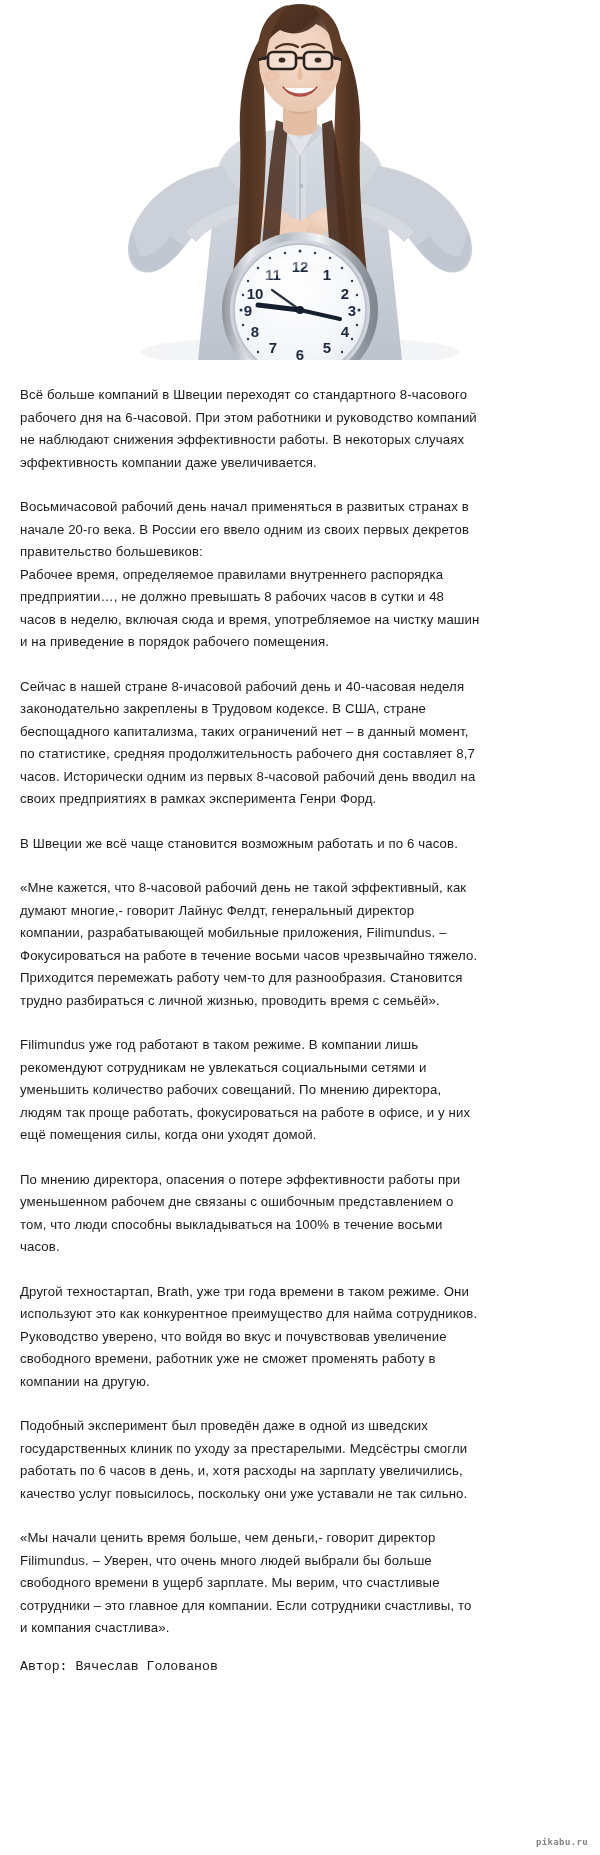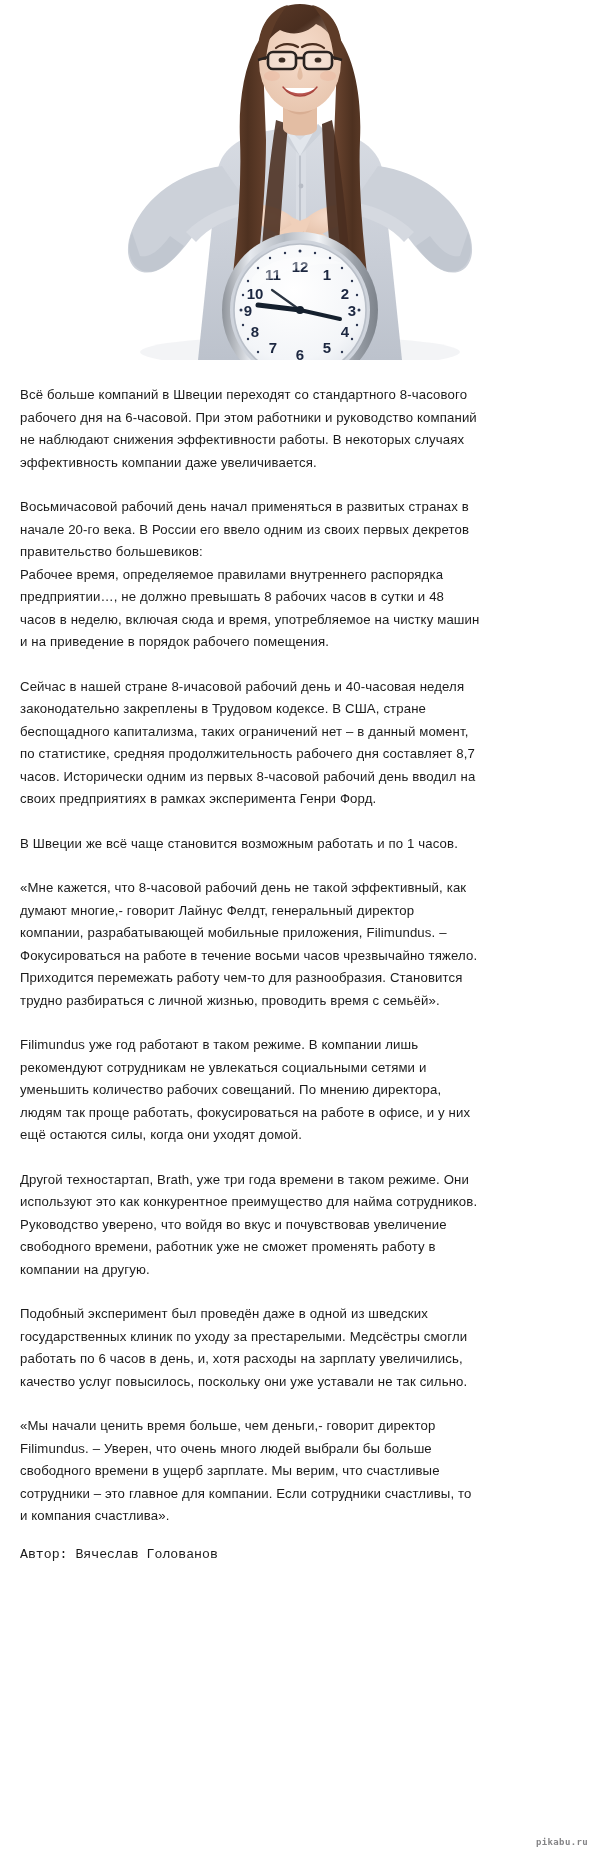--- a/index.html
+++ b/index.html
@@ -287,22 +287,23 @@
       </g>
     </svg>
   </div>
 </div>
 
 <div class="article">
   <p class="para">Всё больше компаний в Швеции переходят со стандартного 8-часового рабочего дня на 6-часовой. При этом работники и руководство компаний не наблюдают снижения эффективности работы. В некоторых случаях эффективность компании даже увеличивается.</p>
   <p class="para">Восьмичасовой рабочий день начал применяться в развитых странах в начале 20-го века. В России его ввело одним из своих первых декретов правительство большевиков:
 Рабочее время, определяемое правилами внутреннего распорядка предприятии…, не должно превышать 8 рабочих часов в сутки и 48 часов в неделю, включая сюда и время, употребляемое на чистку машин и на приведение в порядок рабочего помещения.</p>
   <p class="para">Сейчас в нашей стране 8-ичасовой рабочий день и 40-часовая неделя законодательно закреплены в Трудовом кодексе. В США, стране беспощадного капитализма, таких ограничений нет – в данный момент, по статистике, средняя продолжительность рабочего дня составляет 8,7 часов. Исторически одним из первых 8-часовой рабочий день вводил на своих предприятиях в рамках эксперимента Генри Форд.</p>
-  <p class="para">В Швеции же всё чаще становится возможным работать и по 1 часов.</p>
+  <p class="para">В Швеции же всё чаще становится возможным работать и по 6 часов.</p>
   <p class="para">«Мне кажется, что 8-часовой рабочий день не такой эффективный, как думают многие,- говорит Лайнус Фелдт, генеральный директор компании, разрабатывающей мобильные приложения, Filimundus. – Фокусироваться на работе в течение восьми часов чрезвычайно тяжело. Приходится перемежать работу чем-то для разнообразия. Становится трудно разбираться с личной жизнью, проводить время с семьёй».</p>
-  <p class="para">Filimundus уже год работают в таком режиме. В компании лишь рекомендуют сотрудникам не увлекаться социальными сетями и уменьшить количество рабочих совещаний. По мнению директора, людям так проще работать, фокусироваться на работе в офисе, и у них ещё остаются силы, когда они уходят домой.</p>
+  <p class="para">Filimundus уже год работают в таком режиме. В компании лишь рекомендуют сотрудникам не увлекаться социальными сетями и уменьшить количество рабочих совещаний. По мнению директора, людям так проще работать, фокусироваться на работе в офисе, и у них ещё помещения силы, когда они уходят домой.</p>
+  <p class="para">По мнению директора, опасения о потере эффективности работы при уменьшенном рабочем дне связаны с ошибочным представлением о том, что люди способны выкладываться на 100% в течение восьми часов.</p>
   <p class="para">Другой техностартап, Brath, уже три года времени в таком режиме. Они используют это как конкурентное преимущество для найма сотрудников. Руководство уверено, что войдя во вкус и почувствовав увеличение свободного времени, работник уже не сможет променять работу в компании на другую.</p>
   <p class="para">Подобный эксперимент был проведён даже в одной из шведских государственных клиник по уходу за престарелыми. Медсёстры смогли работать по 6 часов в день, и, хотя расходы на зарплату увеличились, качество услуг повысилось, поскольку они уже уставали не так сильно.</p>
   <p class="para tight">«Мы начали ценить время больше, чем деньги,- говорит директор Filimundus. – Уверен, что очень много людей выбрали бы больше свободного времени в ущерб зарплате. Мы верим, что счастливые сотрудники – это главное для компании. Если сотрудники счастливы, то и компания счастлива».</p>
   <p class="author-line">Автор: Вячеслав Голованов</p>
 </div>
 
 <div class="watermark">pikabu.ru</div>
 
 </body></html>

